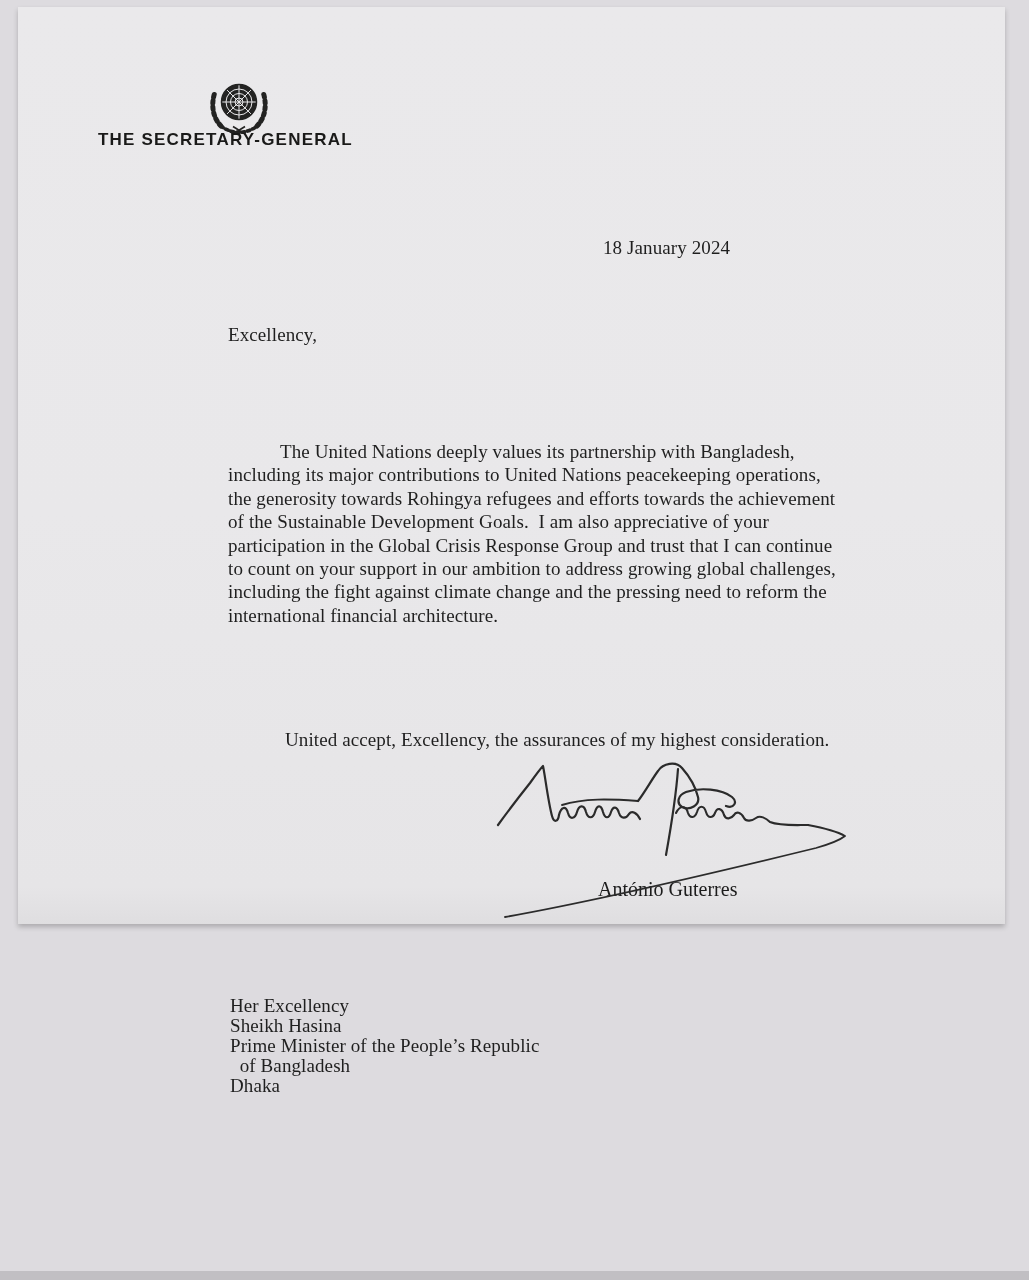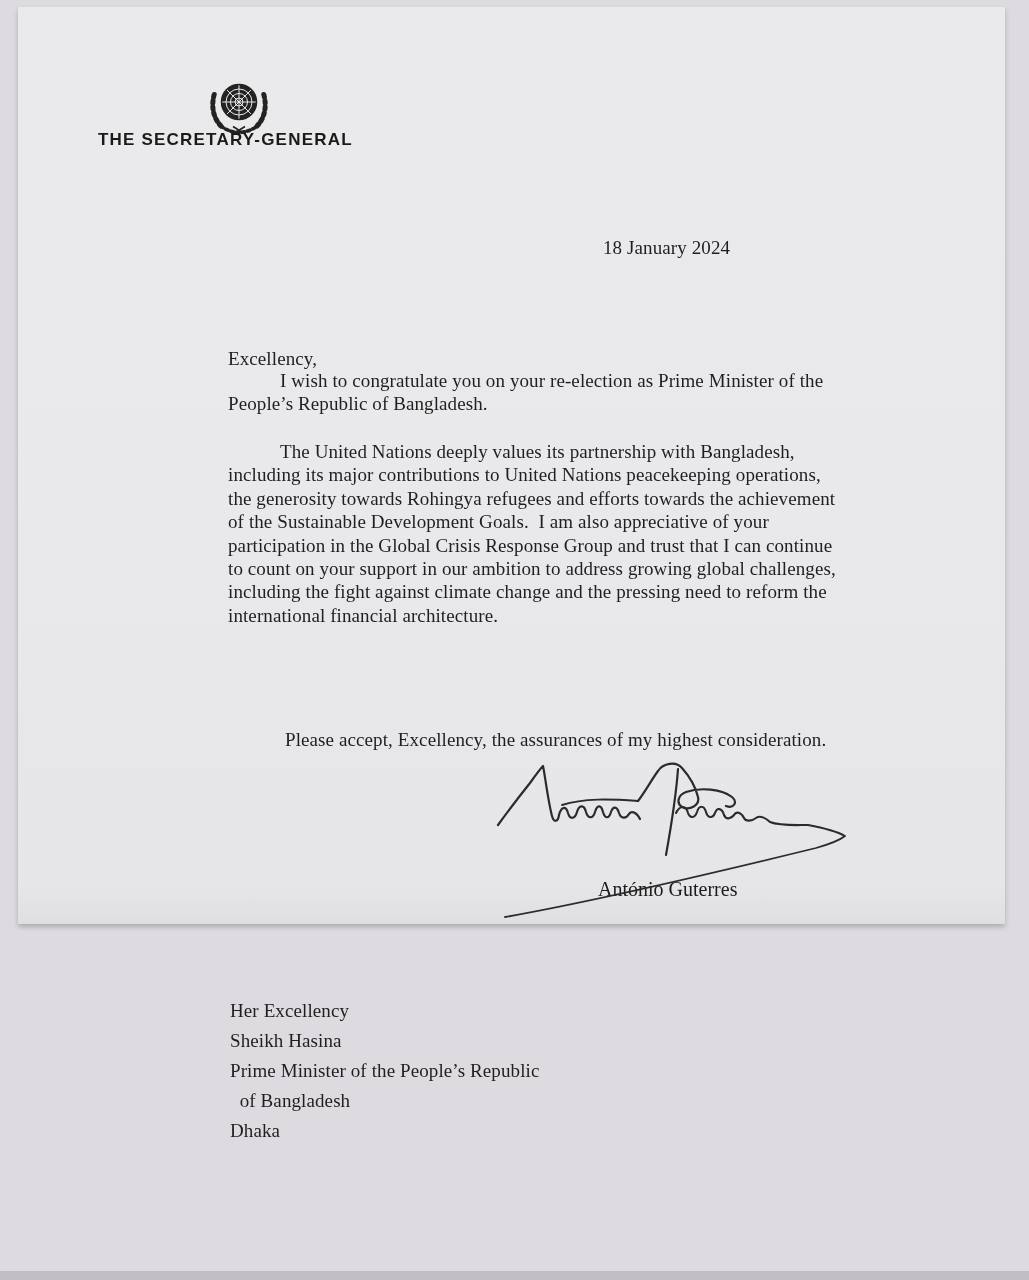--- a/index.html
+++ b/index.html
@@ -43,41 +43,41 @@
   
   .txt {
     position: absolute;
     color: #1f1f1f;
     font-size: 19px;
     line-height: 23.4px;
     white-space: pre-line;
     letter-spacing: 0.1px;
   }
   .date-line   { left: 585px; top: 209px; margin-top: 20px; }
-  .salutation  { left: 210px; top: 316px; margin-top: 24px; }
+  .salutation  { left: 210px; top: 316px; }
   .para        { left: 210px; width: 700px; text-indent: 52px; }
   .para-1      { top: 362px; }
   .para-2      { top: 433px; font-family: Liberation Serif, serif; }
   .para-3      { top: 634px; }
   .closing     { left: 210px; top: 721px; width: 700px; text-indent: 57px; }
   
   .typed-name {
     position: absolute;
     left: 580px; top: 871px;
     font-size: 20px;
     color: #1c1c1c;
     white-space: nowrap;
   }
   .signature-svg {
     position: absolute;
     left: 470px; top: 750px;
     width: 370px; height: 170px;
   }
   
-  .recipient { left: 212px; top: 989px; line-height: 30px; }
+  .recipient { left: 212px; top: 989px; line-height: 20px; }
 </style>
 </head>
 <body>
 
 <div class="page">
 
   <div class="letterhead-emblem">
     <svg viewBox="0 0 66 60" width="66" height="60" aria-hidden="true">
 
       <g stroke="#232322" fill="none">
@@ -99,34 +99,32 @@
       </g>
       <circle cx="33" cy="27" r="17.5" fill="none" stroke="#232322" stroke-width="1.5"></circle>
     </svg>
   </div>
   <div class="letterhead-title">THE SECRETARY-GENERAL</div>
 
   <div class="txt date-line">18 January 2024</div>
 
   <div class="txt salutation">Excellency,</div>
 
-  <div class="txt para para-1">I wish to congratulate you on your re-election as Prime Minister of the
-People’s Republic of Bangladesh.</div>
 
   <div class="txt para para-2">The United Nations deeply values its partnership with Bangladesh,
 including its major contributions to United Nations peacekeeping operations,
 the generosity towards Rohingya refugees and efforts towards the achievement
 of the Sustainable Development Goals.&nbsp; I am also appreciative of your
 participation in the Global Crisis Response Group and trust that I can continue
 to count on your support in our ambition to address growing global challenges,
 including the fight against climate change and the pressing need to reform the
 international financial architecture.</div>
 
 
-  <div class="txt closing">Please accept, Excellency, the assurances of my highest consideration.</div>
+  <div class="txt closing">United accept, Excellency, the assurances of my highest consideration.</div>
 
   <div class="typed-name">António Guterres</div>
 
   <div class="signature-svg">
     <svg viewBox="0 0 370 170" width="370" height="170" aria-hidden="true">
       <g fill="none" stroke="#2b2b2b" stroke-linecap="round" stroke-linejoin="round">
 
         <path stroke-width="2.2" d="M10,68 C18,57 30,41 42,26 C47,19 52,12 55,9 C57,18 60,44 64,59 C66,66 70,65 71,58
           C73,50 78,48 80,56 C82,63 87,62 89,55 C91,48 96,47 98,55 C100,62 105,62 107,55
           C109,48 113,47 115,55 C117,62 121,62 123,55 C125,49 129,49 131,56 C133,62 138,62 141,57 C144,53 149,56 152,62"></path>

